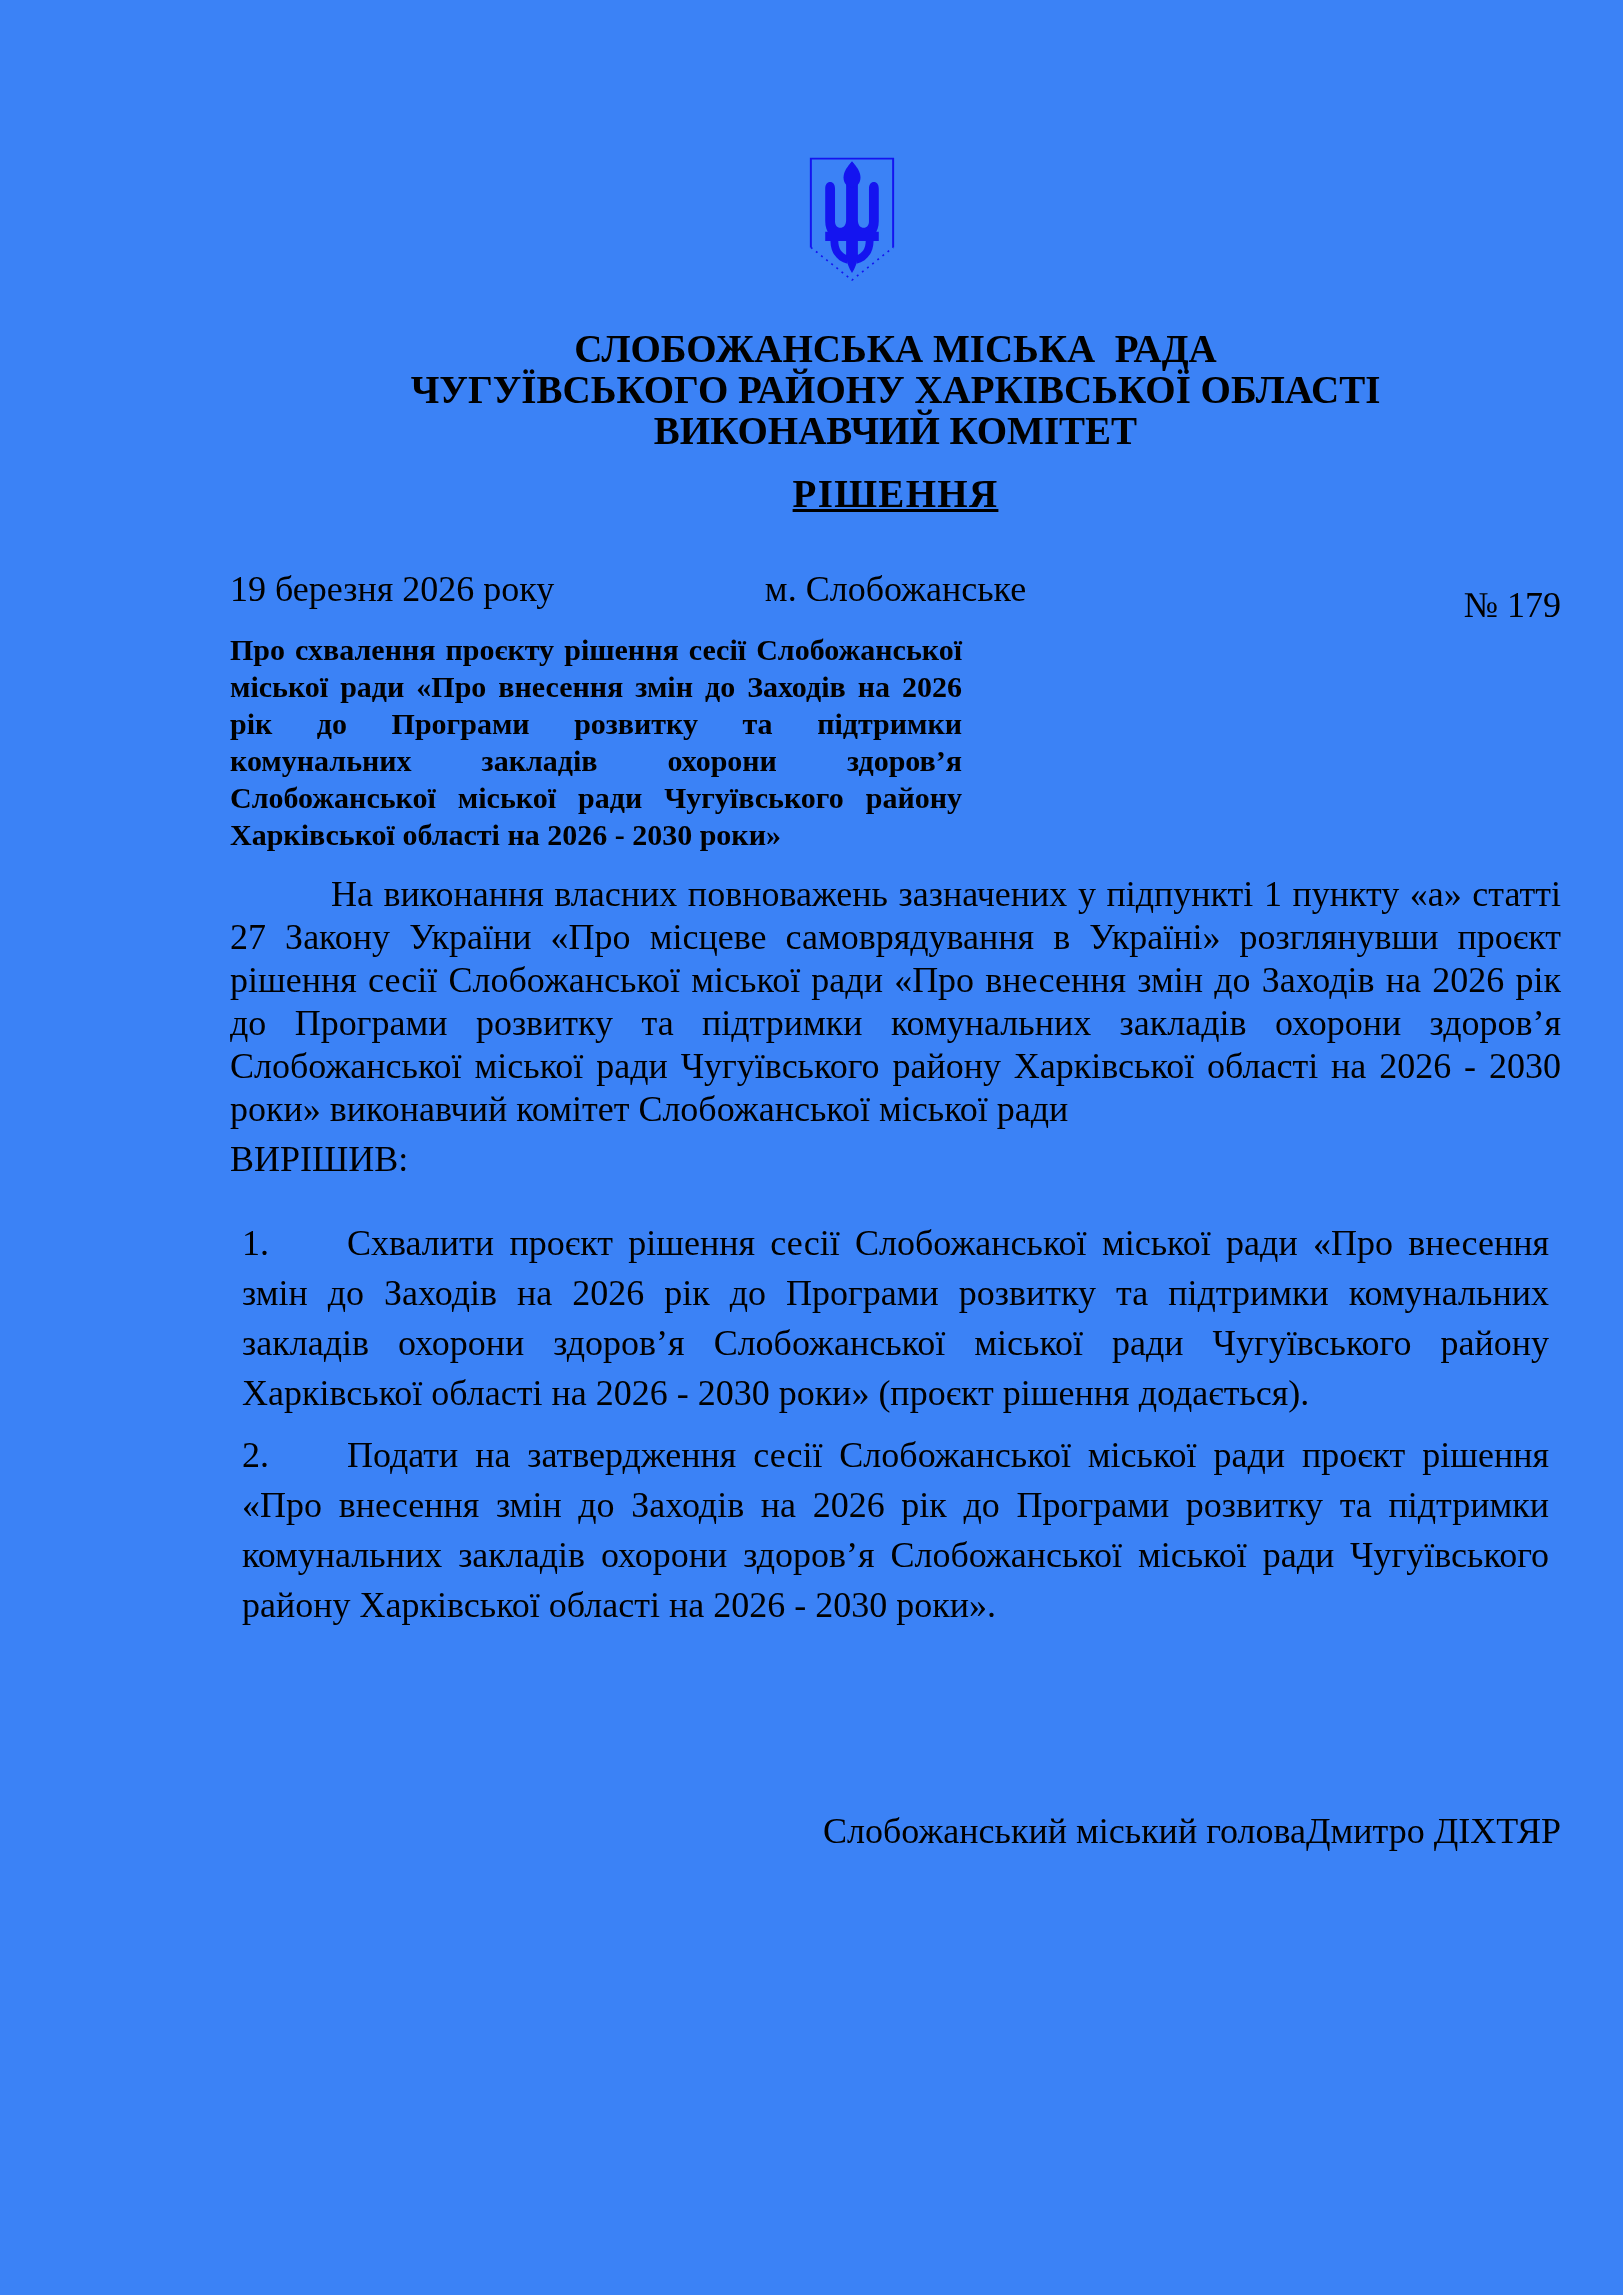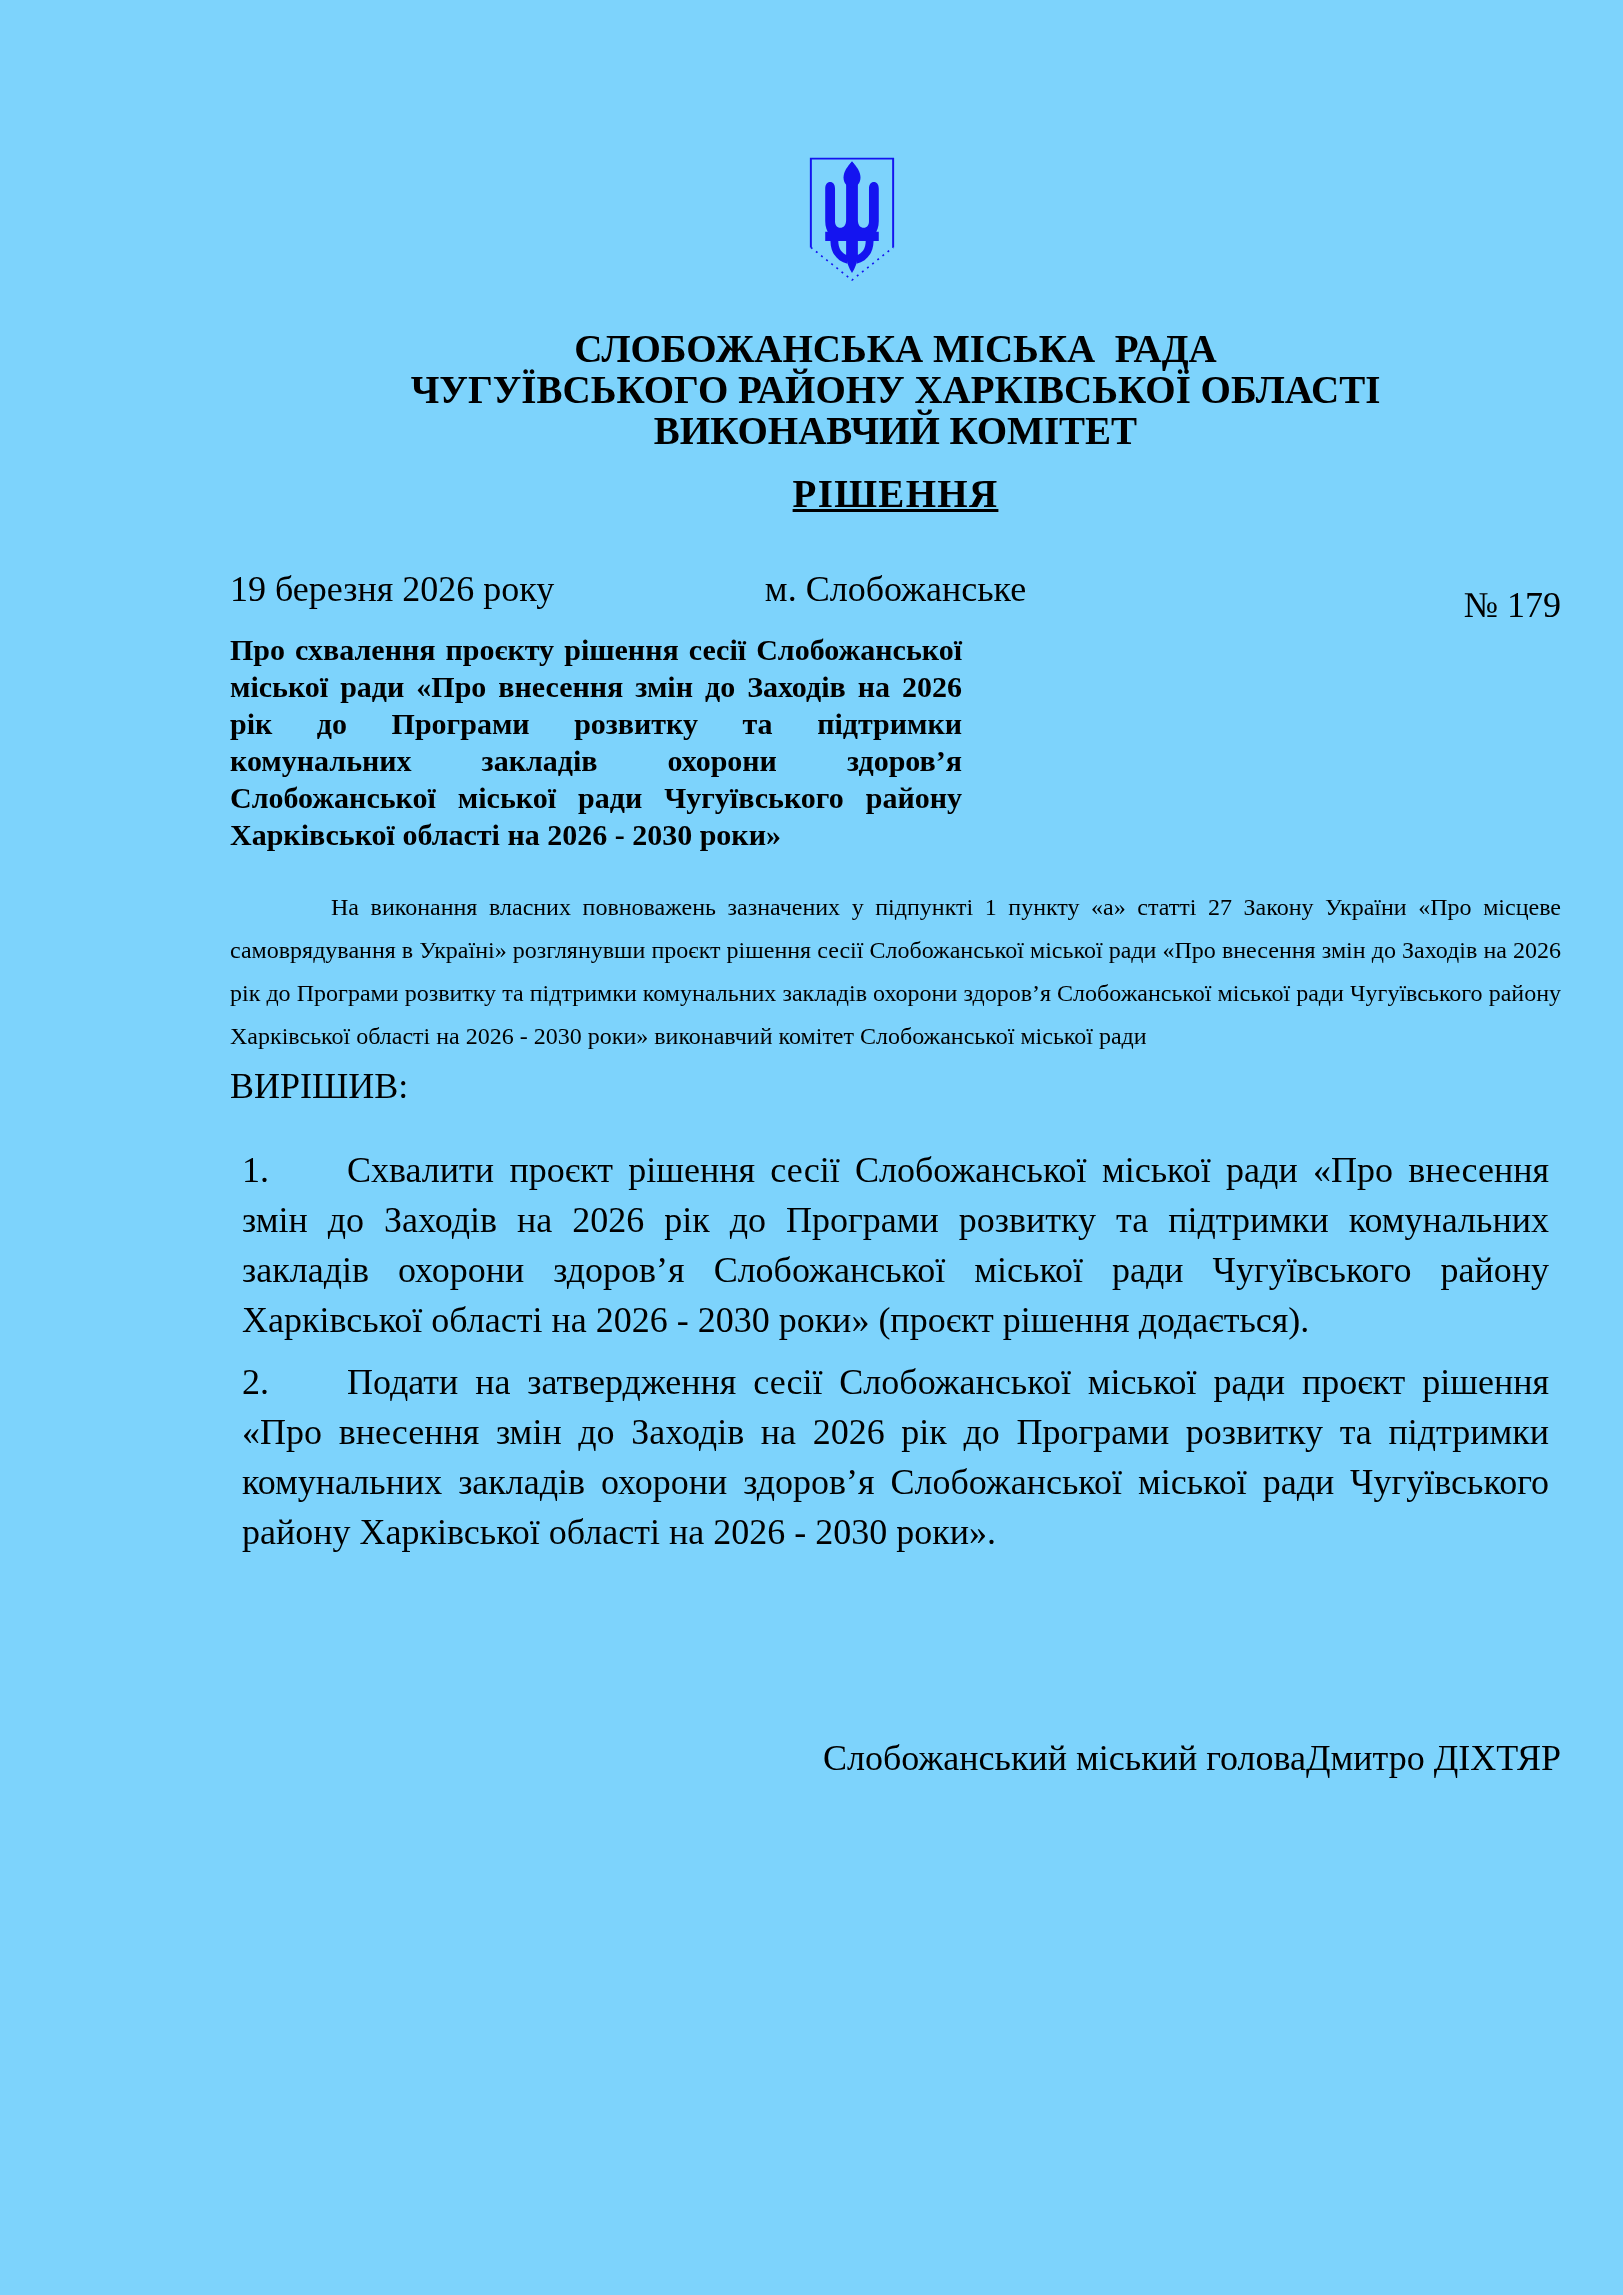--- a/index.html
+++ b/index.html
@@ -2,21 +2,21 @@
 <html lang="uk" style="--emblem-color: #1414f0;font-size:10.5px"><head>
 <meta charset="utf-8">
 <style>
   :root { --emblem-color: #1414f0; }
   * { box-sizing: border-box; }
   html, body { margin: 0; padding: 0; background: #ffffff; }
   .page {
     position: relative;
     width: 1623px;
     height: 2295px;
-    background: #7dd3fc;
+    background: #3b82f6;
     color: #000000;
     font-family: "Liberation Serif", "DejaVu Serif", serif;
     overflow: hidden;
   }
   .content {
     position: absolute;
     left: 230px;
     top: 0;
     width: 1331px;
   }
@@ -59,22 +59,22 @@
 
   .subject {
     margin-top: 20px;
     width: 732px;
     font-weight: bold;
     font-size: 30px;
     line-height: 37px;
     text-align: justify;
   }
   .intro {
-    margin-top: 33px;
-    font-size: 24px;
+    margin-top: 20px;
+    font-size: 36px;
     line-height: 43px;
     text-align: justify;
     text-indent: 101px;
   }
   .resolved {
     margin-top: 6.5px;
     font-size: 36px;
     line-height: 43px;
   }
   .items { margin-top: 37px; }

